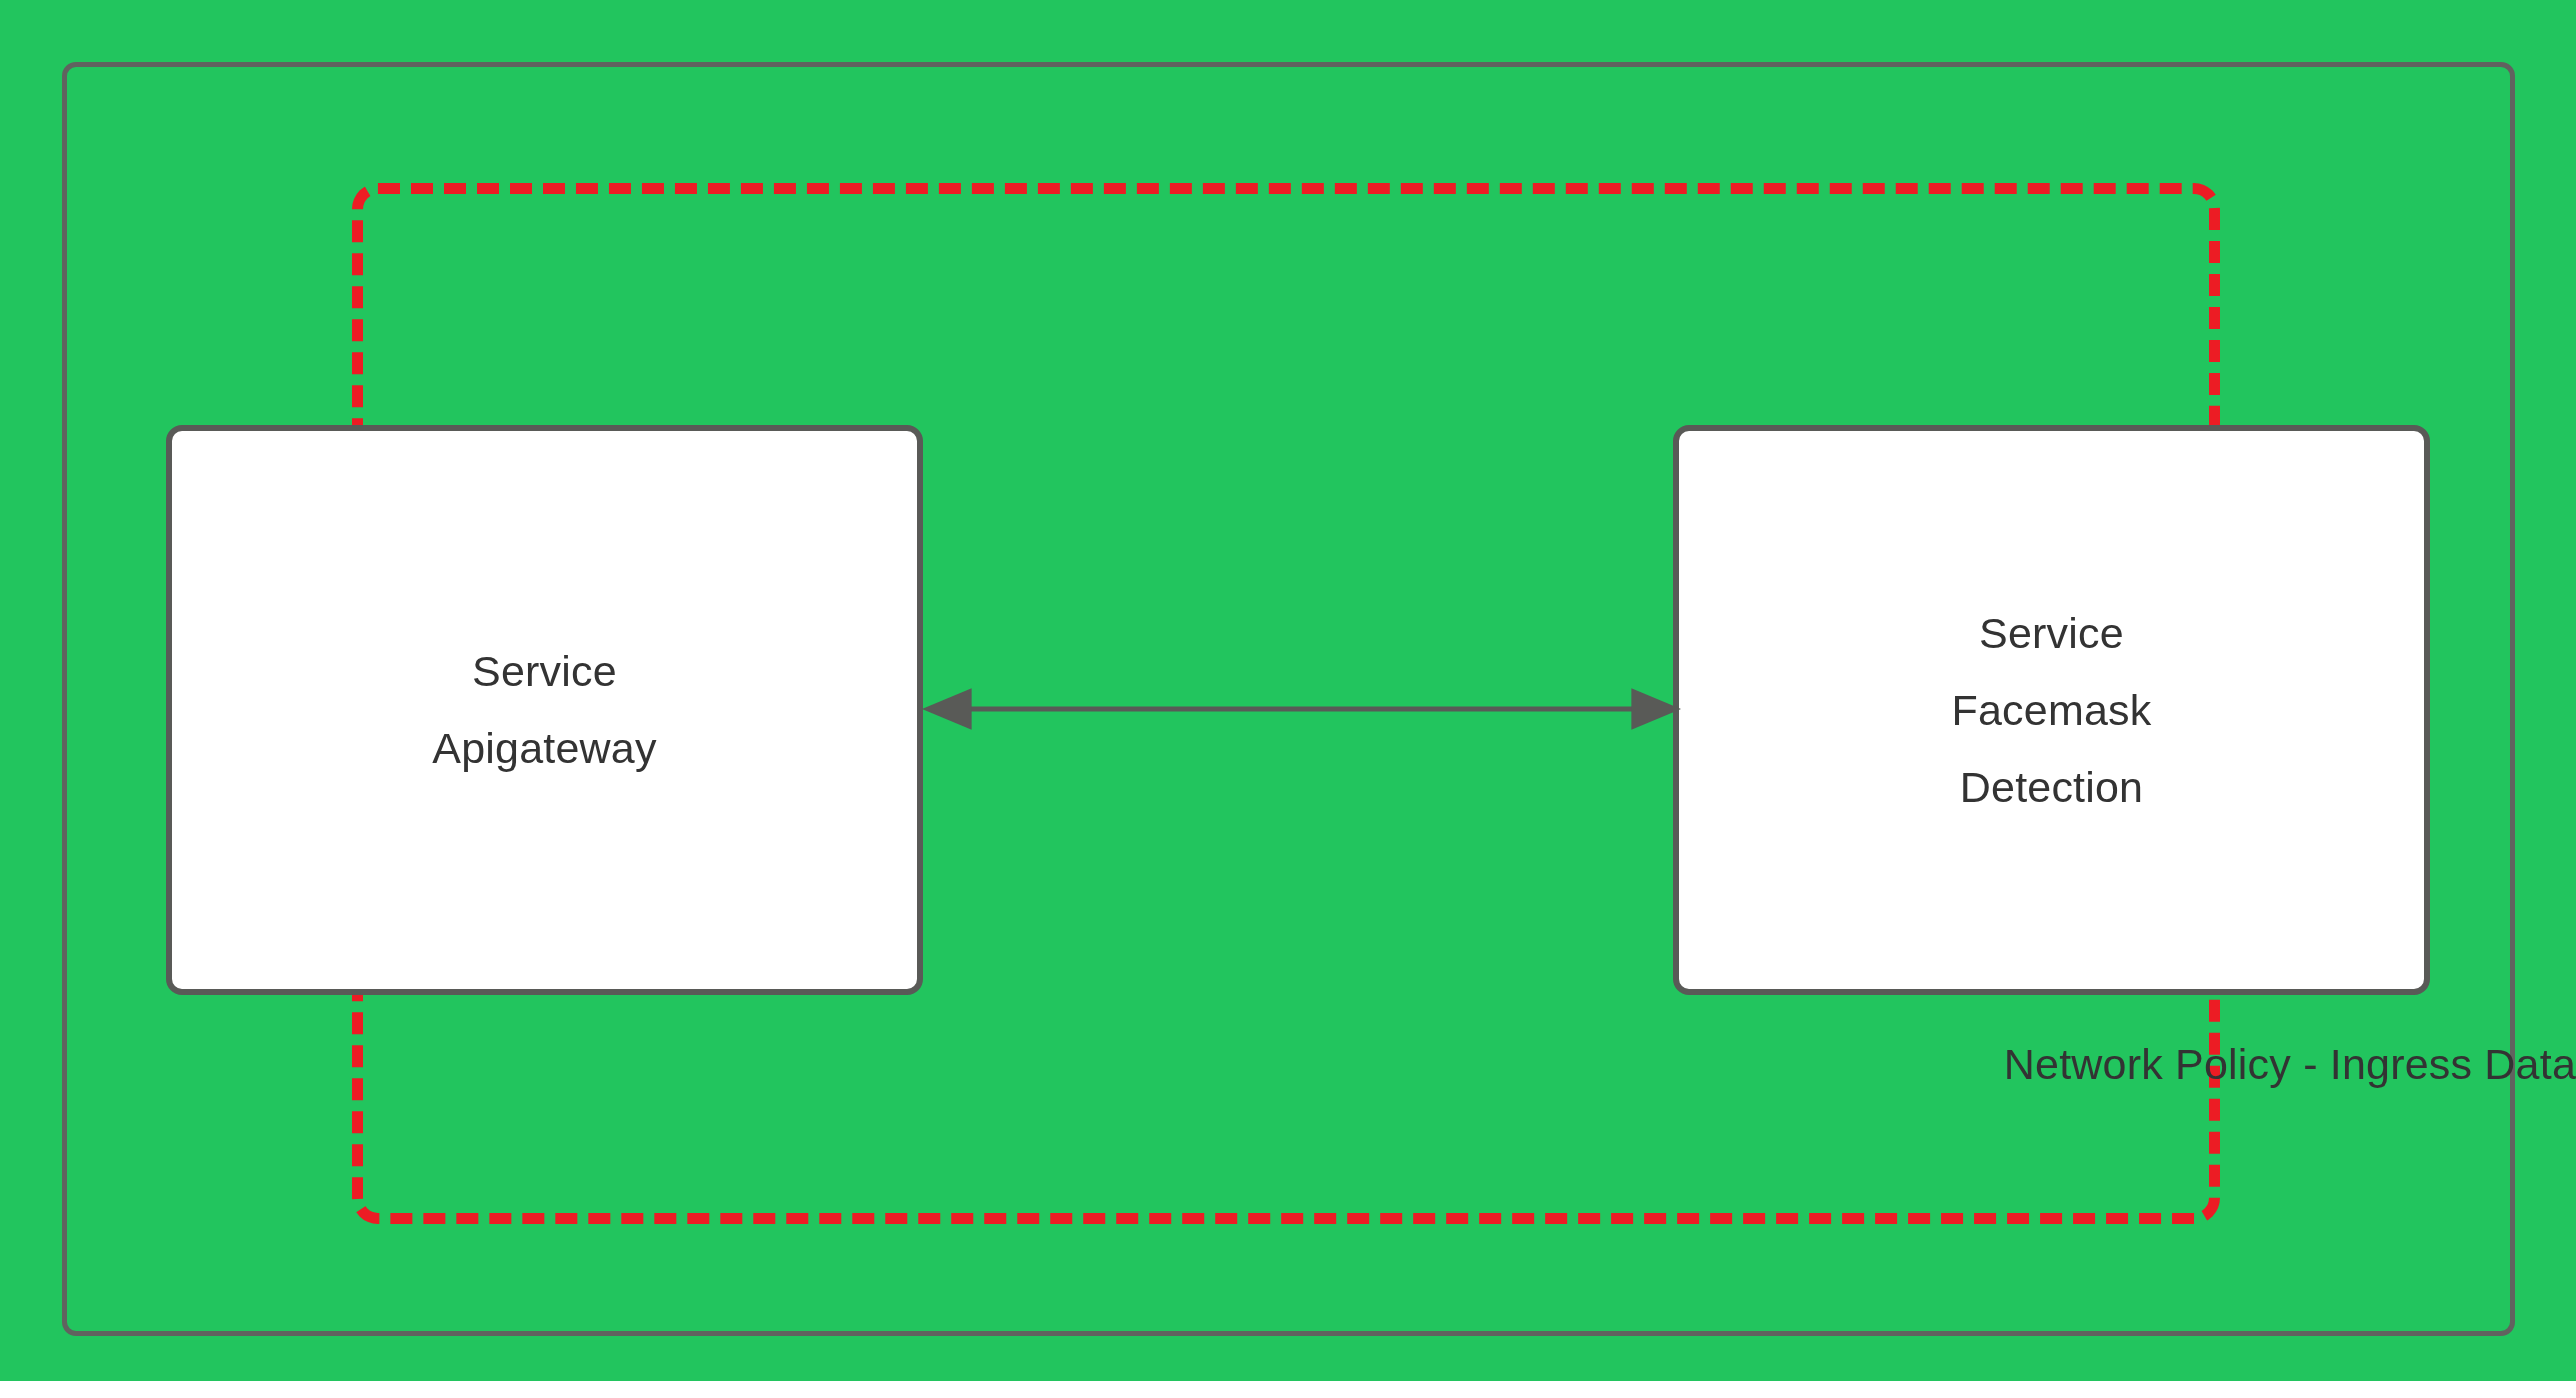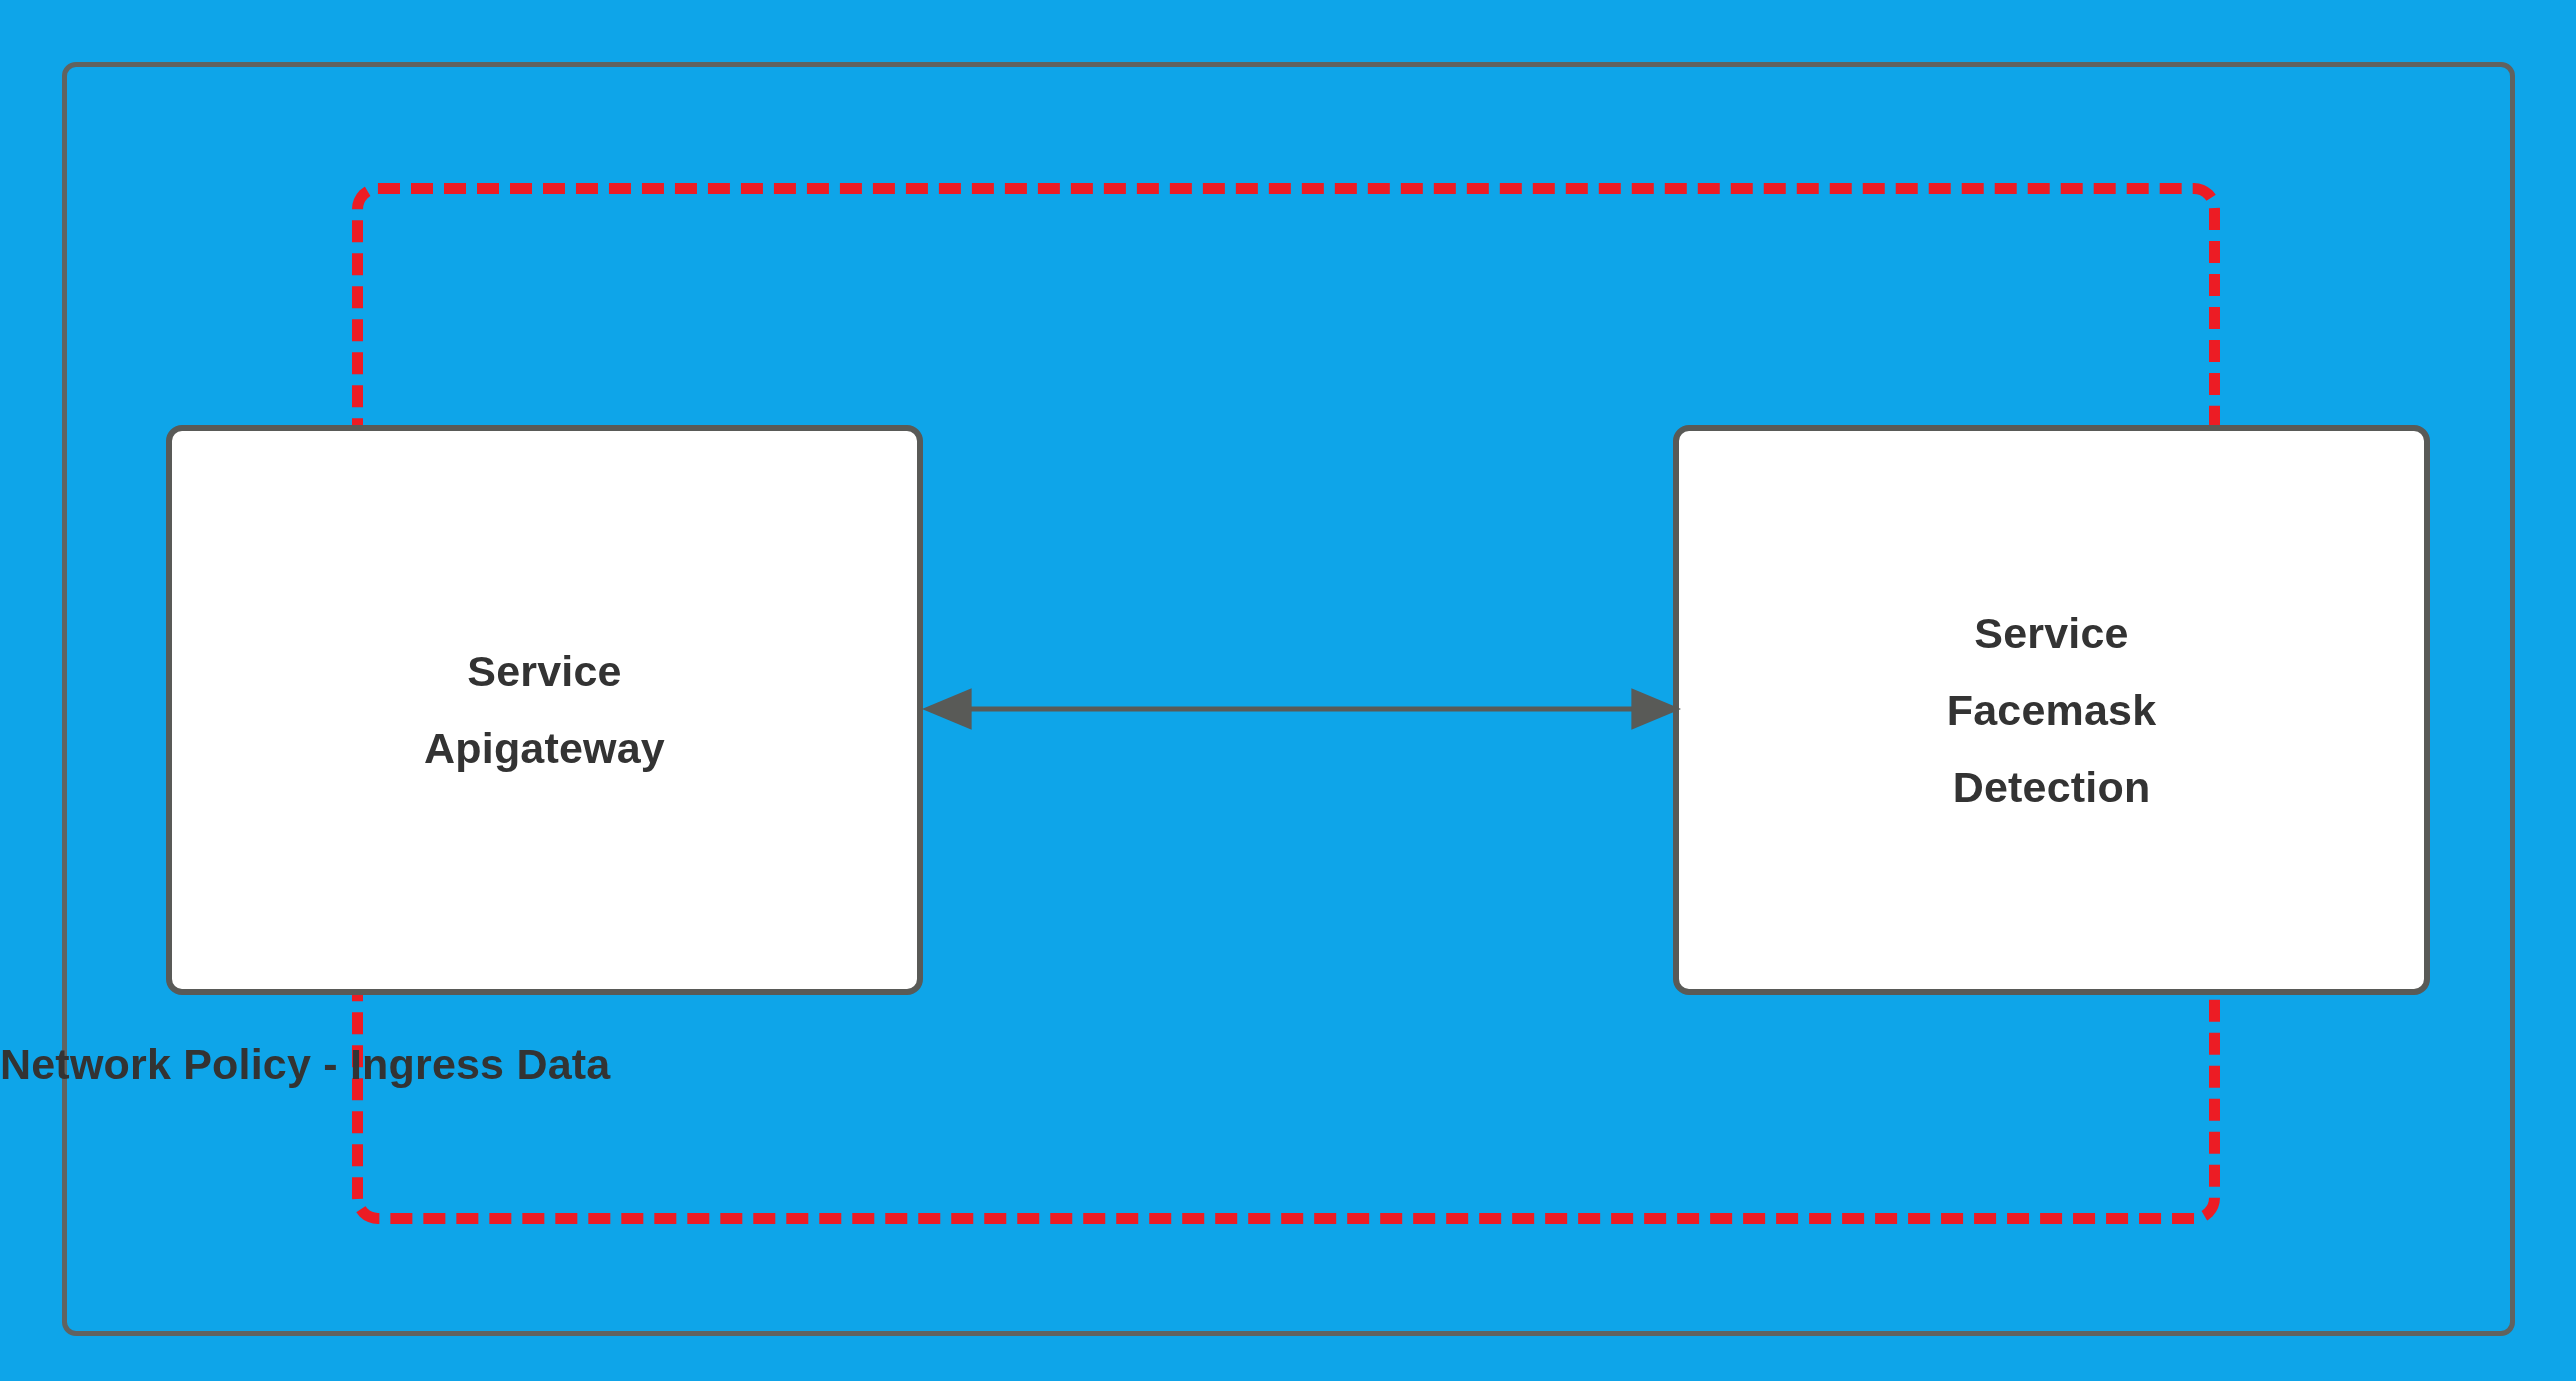--- a/index.html
+++ b/index.html
@@ -7,23 +7,22 @@
     padding: 0;
     background: #ffffff;
   }
   body {
     font-family: "Liberation Sans", sans-serif;
   }
   #canvas {
     position: relative;
     width: 2576px;
     height: 1381px;
-    background: #0ea5e9;
+    background: #22c55e;
     overflow: hidden;
-    font-weight: bold;
   }
   .outer-container {
     position: absolute;
     left: 62px;
     top: 62px;
     width: 2453px;
     height: 1274px;
     border: 5px solid #61625f;
     border-radius: 14px;
     box-sizing: border-box;
@@ -77,21 +76,21 @@
     top: 678px;
     width: 775px;
     height: 62px;
     pointer-events: none;
   }
   .boundary-label {
     position: absolute;
     left: 0px;
     top: 1040px;
     width: 2576px;
-    text-align: left;
+    text-align: right;
     color: #333333;
     font-size: 43px;
     font-family: "Liberation Sans", sans-serif;
     letter-spacing: 0.2px;
   }
 </style>
 </head>
 <body>
 
 <div id="canvas">

